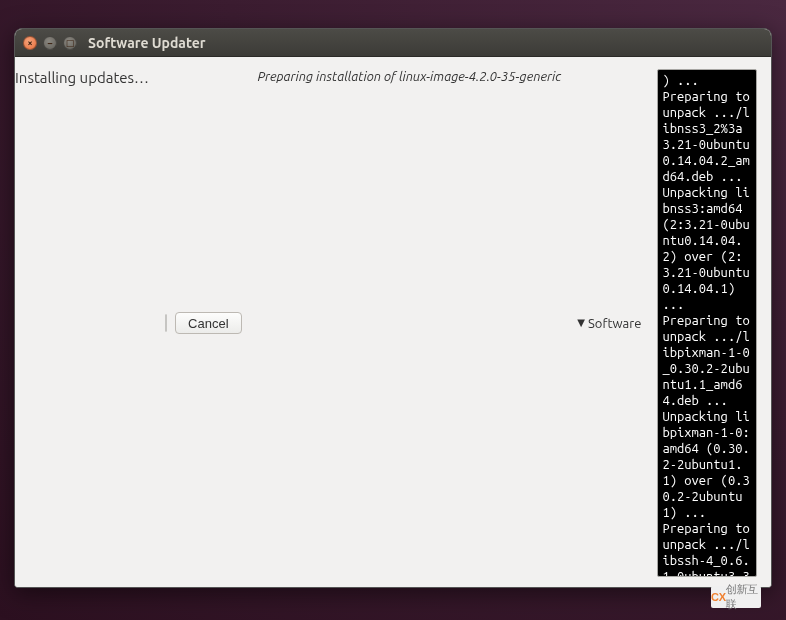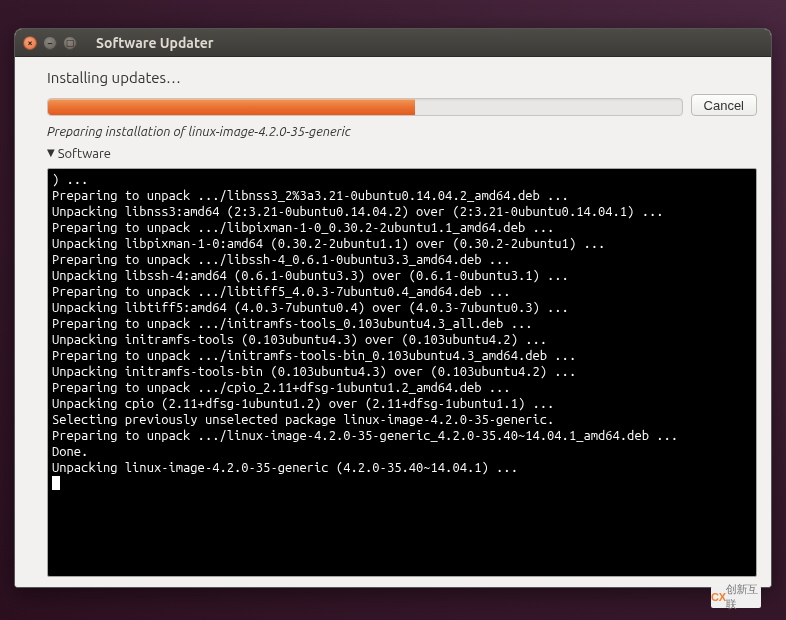--- a/index.html
+++ b/index.html
@@ -52,39 +52,39 @@
       align-items: center;
       justify-content: center;
       font-size: 9px;
       color: #3a2010;
       text-shadow: none;
     }
     .win-close { background: radial-gradient(circle at 40% 35%, #f5a27a, #e76f3c); }
     .win-min { background: radial-gradient(circle at 40% 35%, #8a8780, #615f59); }
     .win-max { background: radial-gradient(circle at 40% 35%, #8a8780, #615f59); }
     .win-title {
-      margin-left: 12px;
+      margin-left: 4px;
     }
     .content {
-      padding: 12px 14px 10px 32px;
+      padding: 12px 14px 10px 0;
       background: #f2f1f0;
       display: flex;
-      flex-direction: column;
-      gap: 8px;
+      flex-direction: row;
+      gap: 16px;
       flex: 1;
       min-height: 0;
     }
     .heading {
       font-size: 15px;
       color: #333;
     }
     .progress-row {
       display: flex;
       gap: 8px;
-      align-items: flex-end;
+      align-items: center;
     }
     .progress-track {
       flex: 1;
       height: 18px;
       background: #e8e7e5;
       border: 1px solid #c6c5c2;
       border-radius: 4px;
       overflow: hidden;
       box-shadow: inset 0 1px 2px rgba(0,0,0,0.08);
     }

